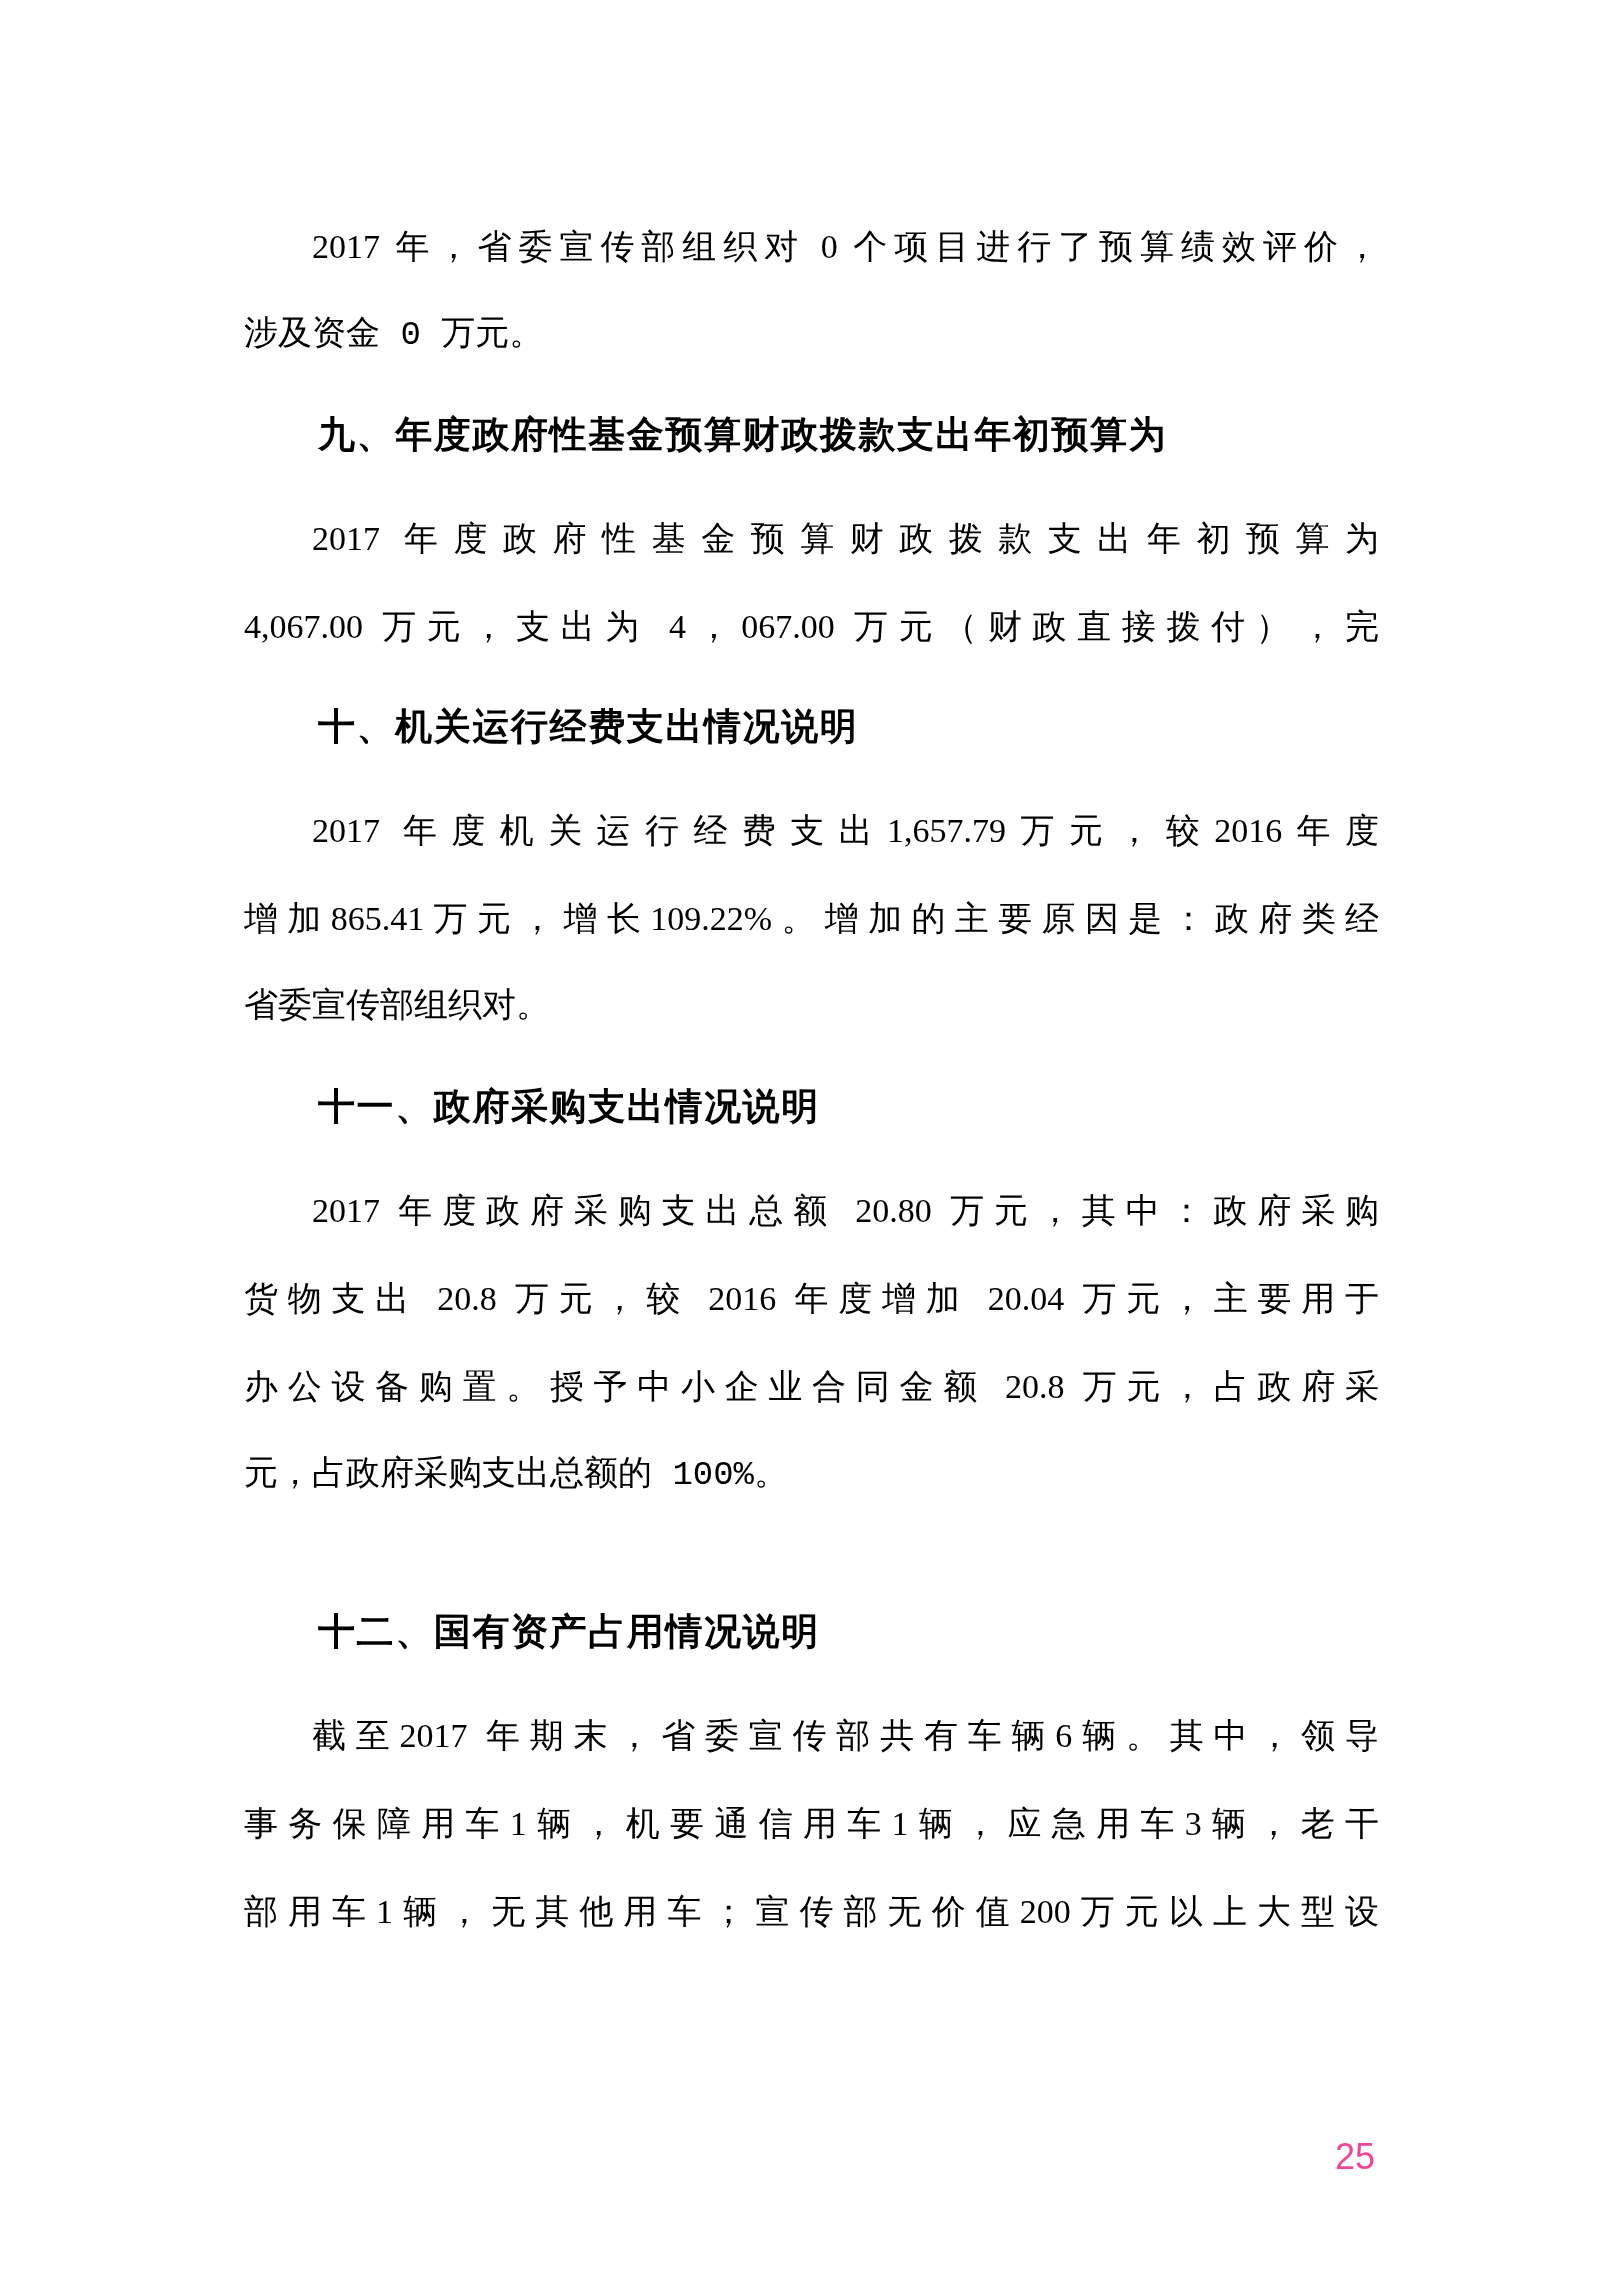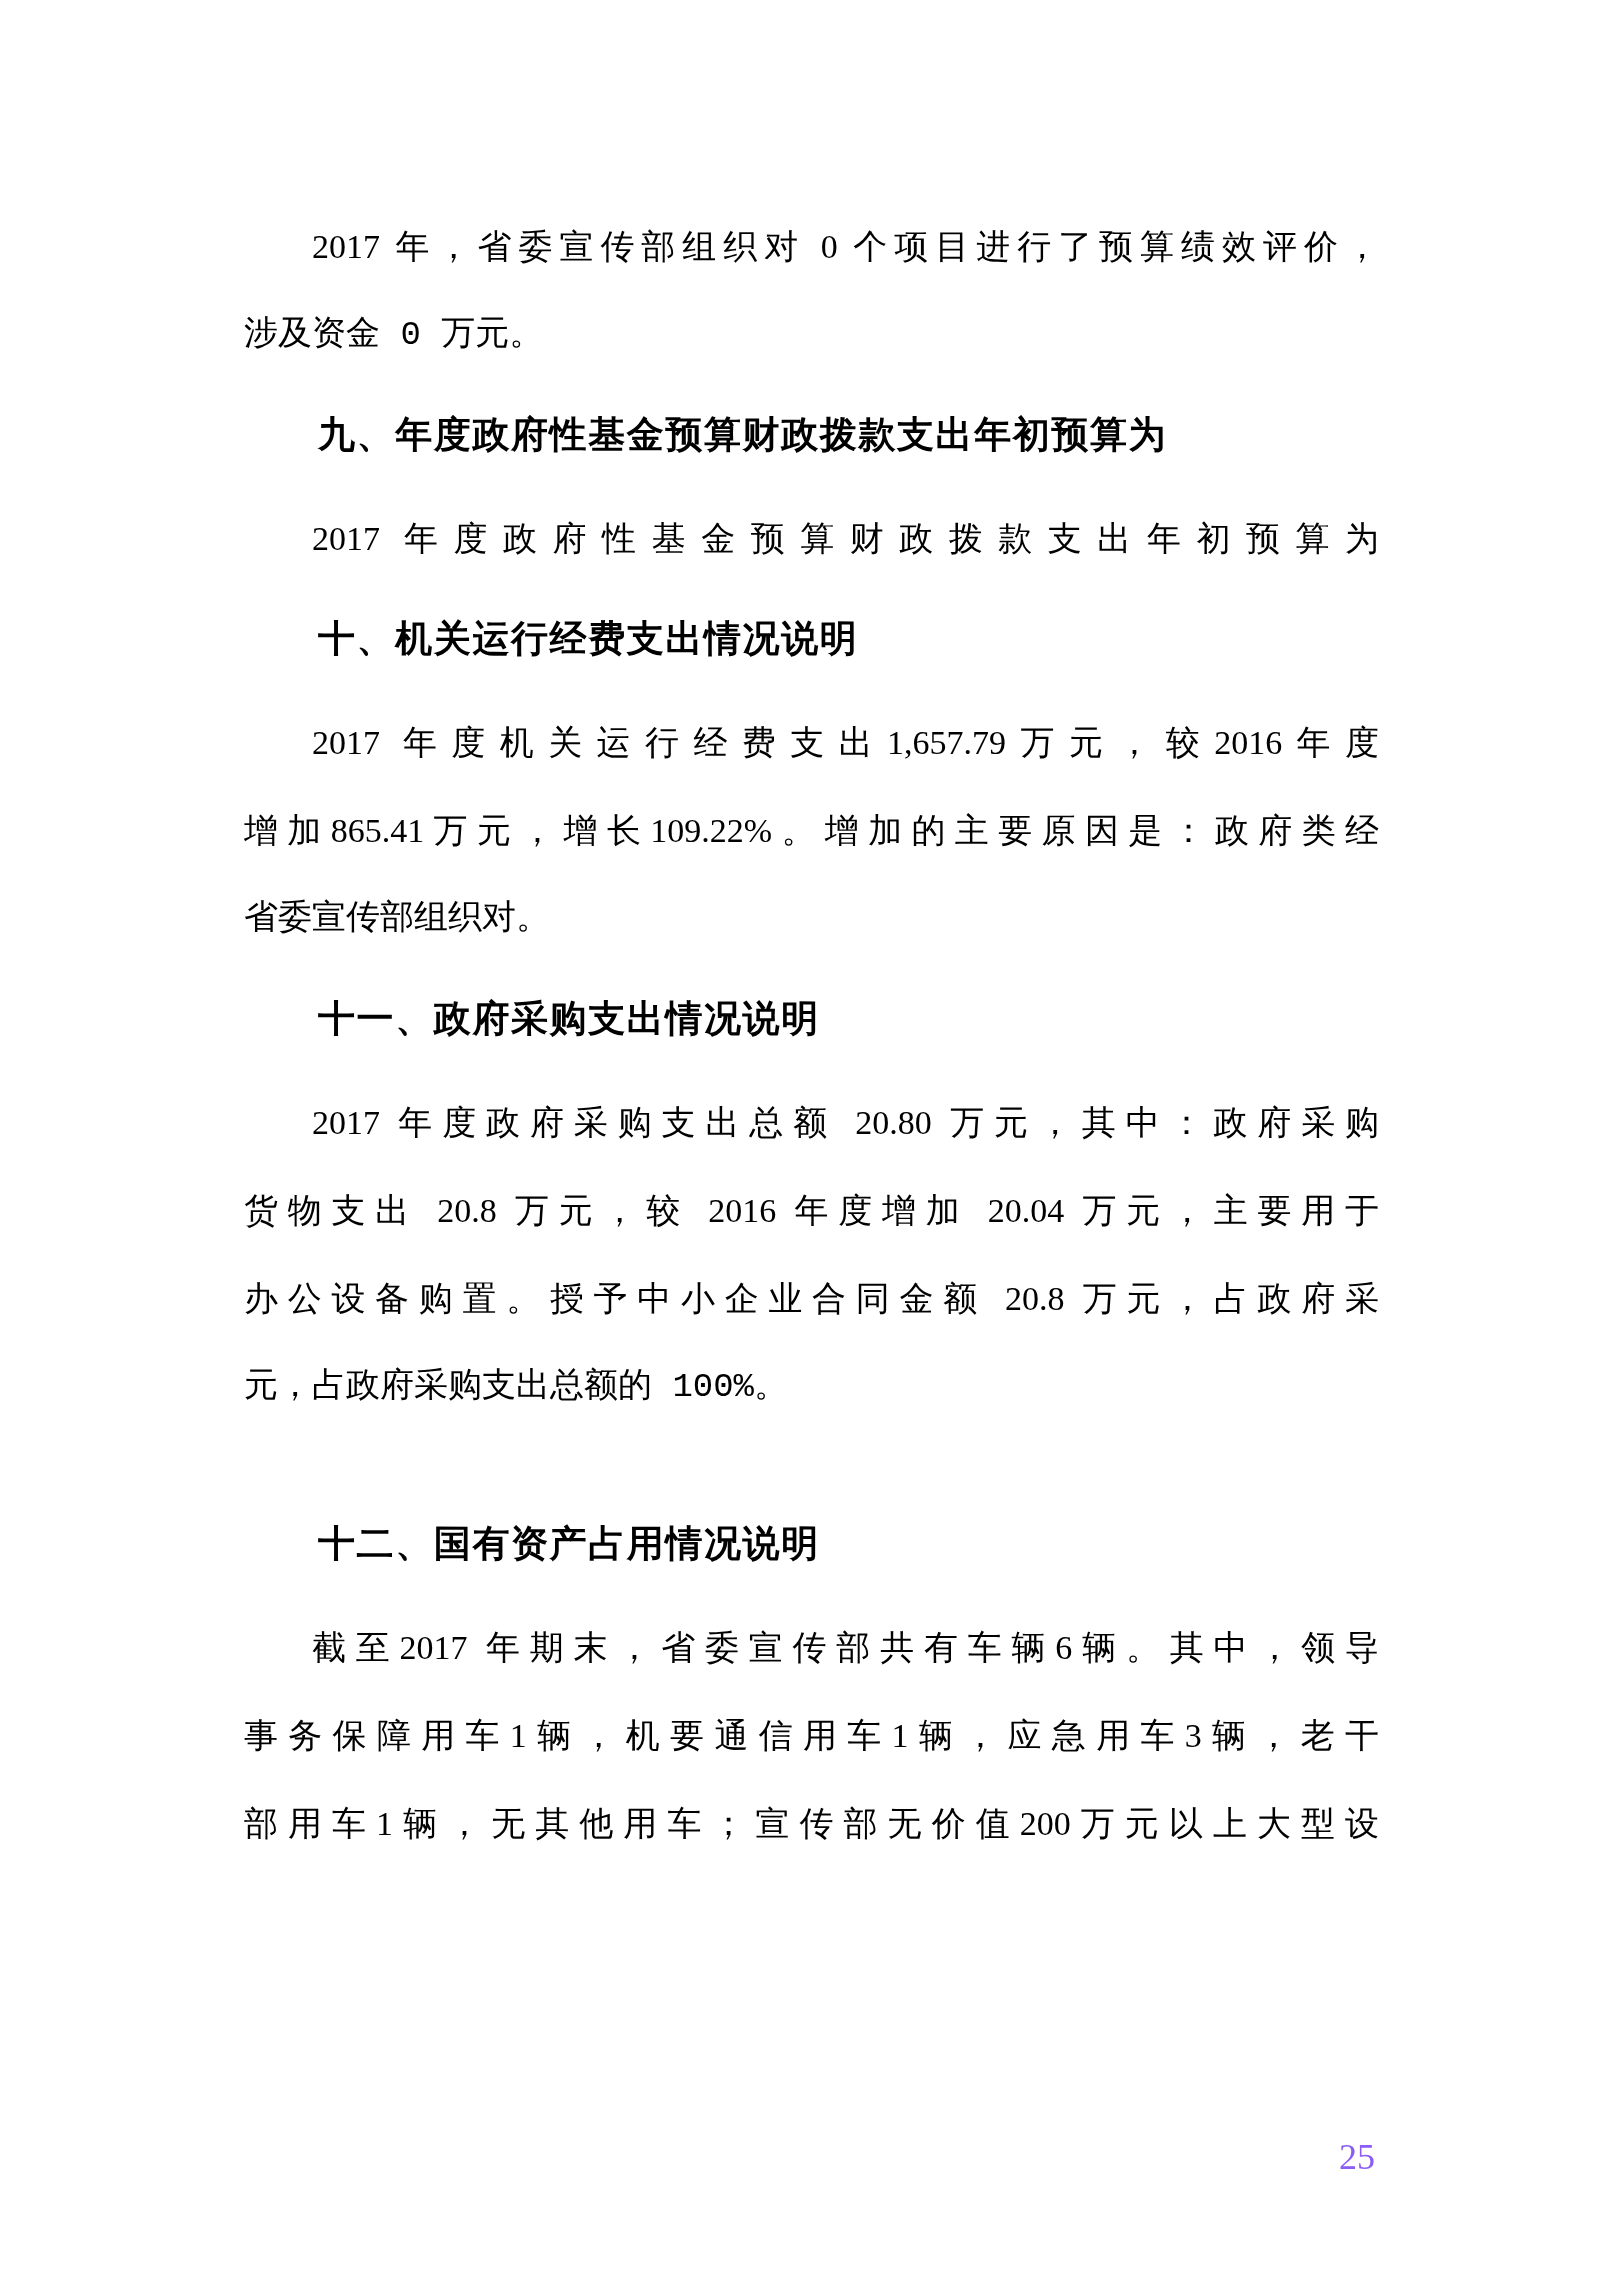--- a/index.html
+++ b/index.html
@@ -45,37 +45,38 @@
     letter-spacing: 1.6px;
   }
   .spacer-before-12 {
     height: 57px;
   }
   .page-number {
     position: absolute;
     top: 2136px;
     right: 248px;
     font-size: 36px;
-    font-family: Liberation Serif, serif;
-    color: #8b5cf6;
+    font-family: Liberation Sans, sans-serif;
+    color: #ec4899;
   }
 </style>
 </head>
 <body>
 
 <div class="page">
 
   <div>
     <div class="line first">2017 年，省委宣传部组织对 0 个项目进行了预算绩效评价，</div>
     <div class="line last">涉及资金 0 万元。</div>
   </div>
 
   <div class="heading">九、年度政府性基金预算财政拨款支出年初预算为</div>
   <div>
     <div class="line first">2017 年度政府性基金预算财政拨款支出年初预算为</div>
+    <div class="line">4,067.00 万元，支出为 4，067.00 万元（财政直接拨付），完</div>
   </div>
 
   <div class="heading">十、机关运行经费支出情况说明</div>
   <div>
     <div class="line first">2017 年度机关运行经费支出1,657.79万元，较2016年度</div>
     <div class="line">增加865.41万元，增长109.22%。增加的主要原因是：政府类经</div>
     <div class="line last">省委宣传部组织对。</div>
   </div>
 
   <div class="heading">十一、政府采购支出情况说明</div>

